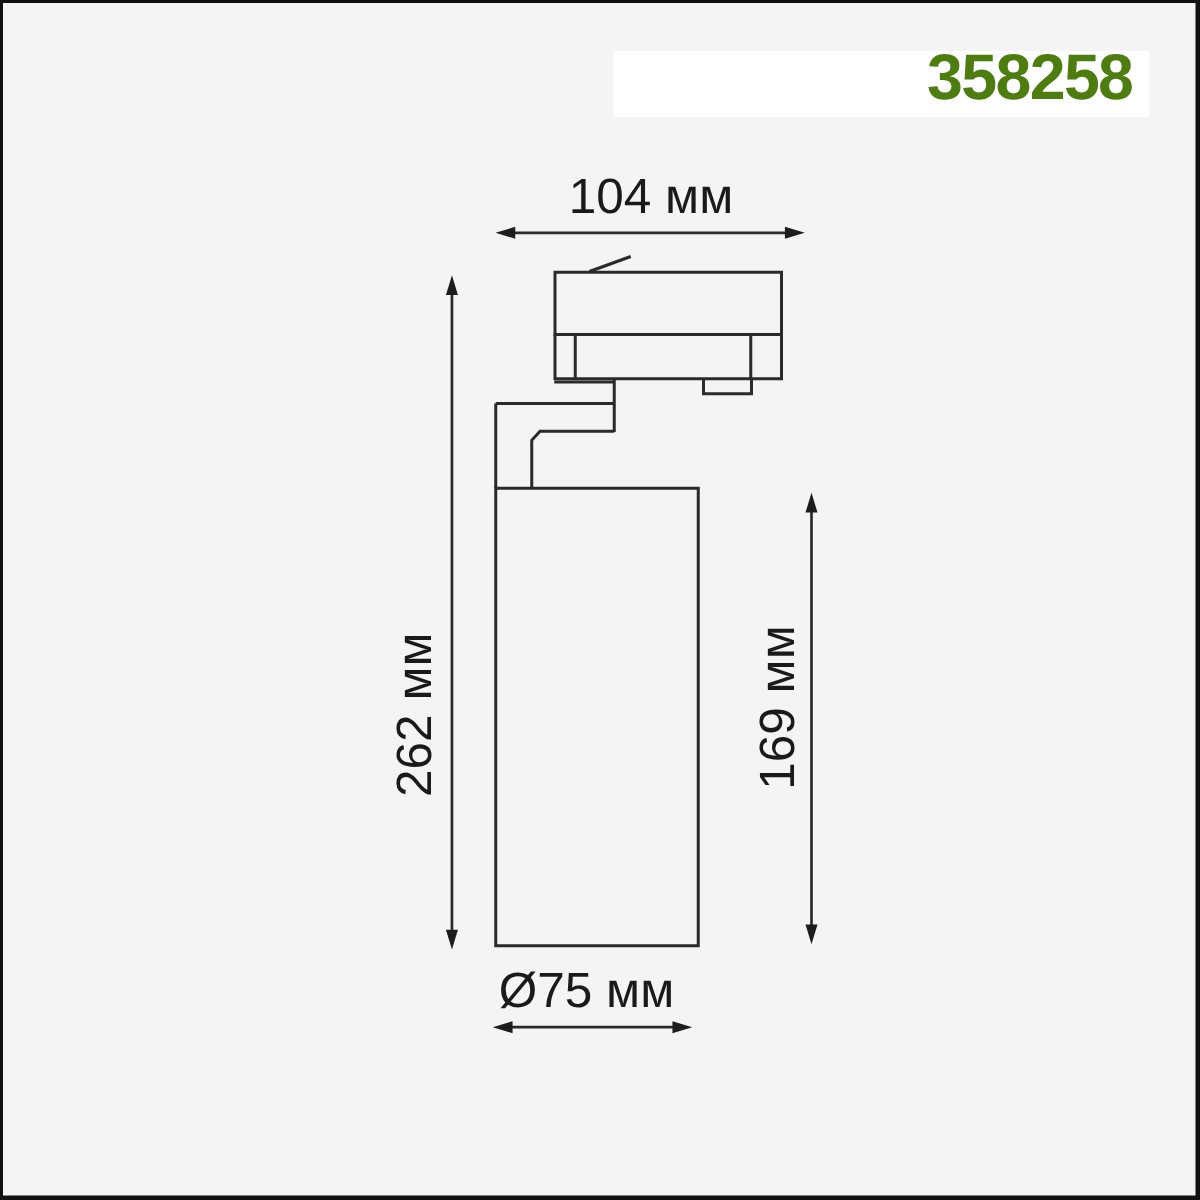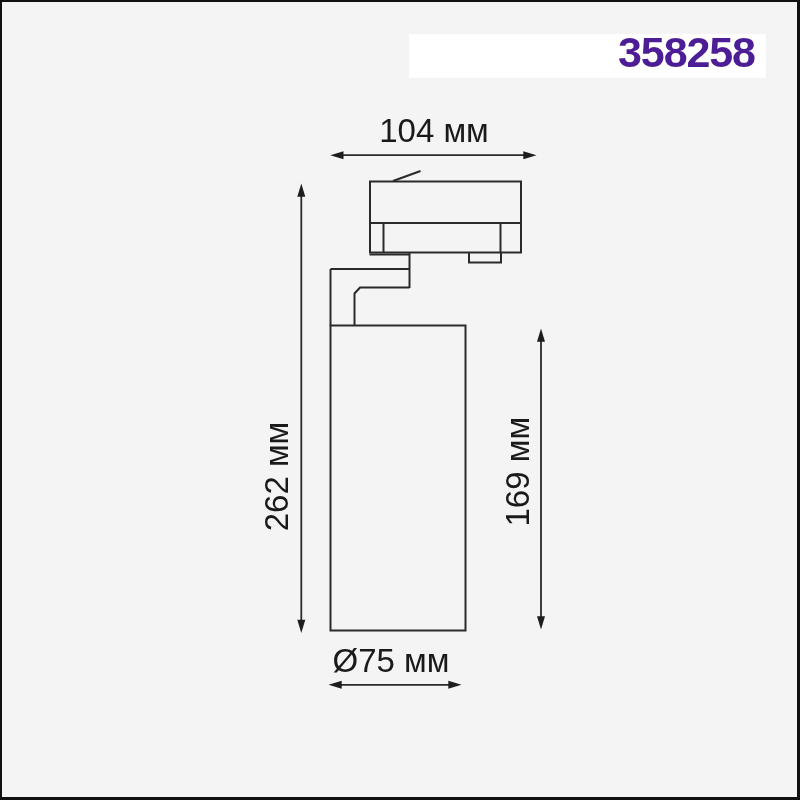--- a/index.html
+++ b/index.html
@@ -1,19 +1,19 @@
 <!DOCTYPE html>
 <html><head>
 <meta charset="utf-8">
 <style>
   html,body{margin:0;padding:0;}
   body{width:800px;height:800px;background:#f4f4f4;font-family:"Liberation Sans",sans-serif;overflow:hidden;}
   .frame{position:absolute;left:0;top:0;width:800px;height:800px;box-sizing:border-box;border-style:solid;border-color:#101010;border-width:2px 3px 3px 2px;}
   .band{position:absolute;left:409px;top:34px;width:357px;height:44px;background:#ffffff;}
-  .art{position:absolute;left:618px;top:30px;width:136px;height:44px;font-weight:bold;font-size:43px;color:#4c1d95;text-align:left;line-height:44px;letter-spacing:-1.1px;}
+  .art{position:absolute;left:618px;top:30px;width:136px;height:44px;font-weight:bold;font-size:43px;color:#4d7c0f;text-align:left;line-height:44px;letter-spacing:-1.1px;}
 </style>
 </head>
 <body>
 
 <div class="frame"></div>
 
 <div class="band"></div>
 
 <div class="art">358258</div>
 

